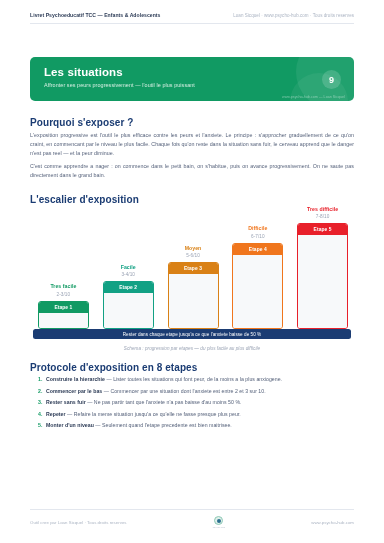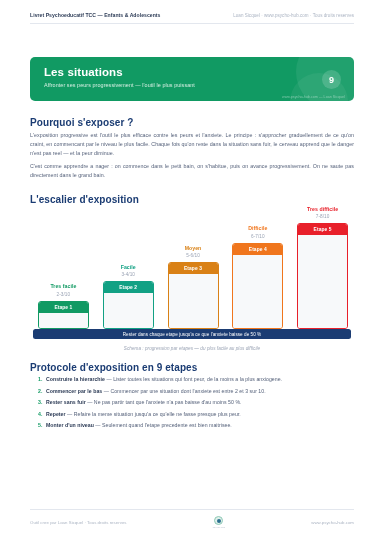--- a/index.html
+++ b/index.html
@@ -207,21 +207,21 @@
         </div>
         <div class="lvl" style="left: 261.6px; bottom: 109.84px;">
           <div class="lvl-name" style="color: rgb(232, 32, 42);">Tres difficile</div>
           <div class="lvl-score">7-8/10</div>
         </div>
       </div>
     <div class="ground">Rester dans chaque etape jusqu'a ce que l'anxiete baisse de 50 %</div>
     <div class="caption">Schema : progression par etapes — du plus facile au plus difficile</div>
   </div>
 
-  <div class="h2" id="h2-protocole">Protocole d'exposition en 9 etapes</div>
+  <div class="h2" id="h2-protocole">Protocole d'exposition en 8 etapes</div>
   <div class="plist" id="plist">
       <div class="pitem">
         <span class="pnum">1.</span>
         <span><span class="pbold">Construire la hierarchie </span>— Lister toutes les situations qui font peur, de la moins a la plus anxiogene.</span>
       </div>
       <div class="pitem">
         <span class="pnum">2.</span>
         <span><span class="pbold">Commencer par le bas </span>— Commencer par une situation dont l'anxiete est entre 2 et 3 sur 10.</span>
       </div>
       <div class="pitem">

